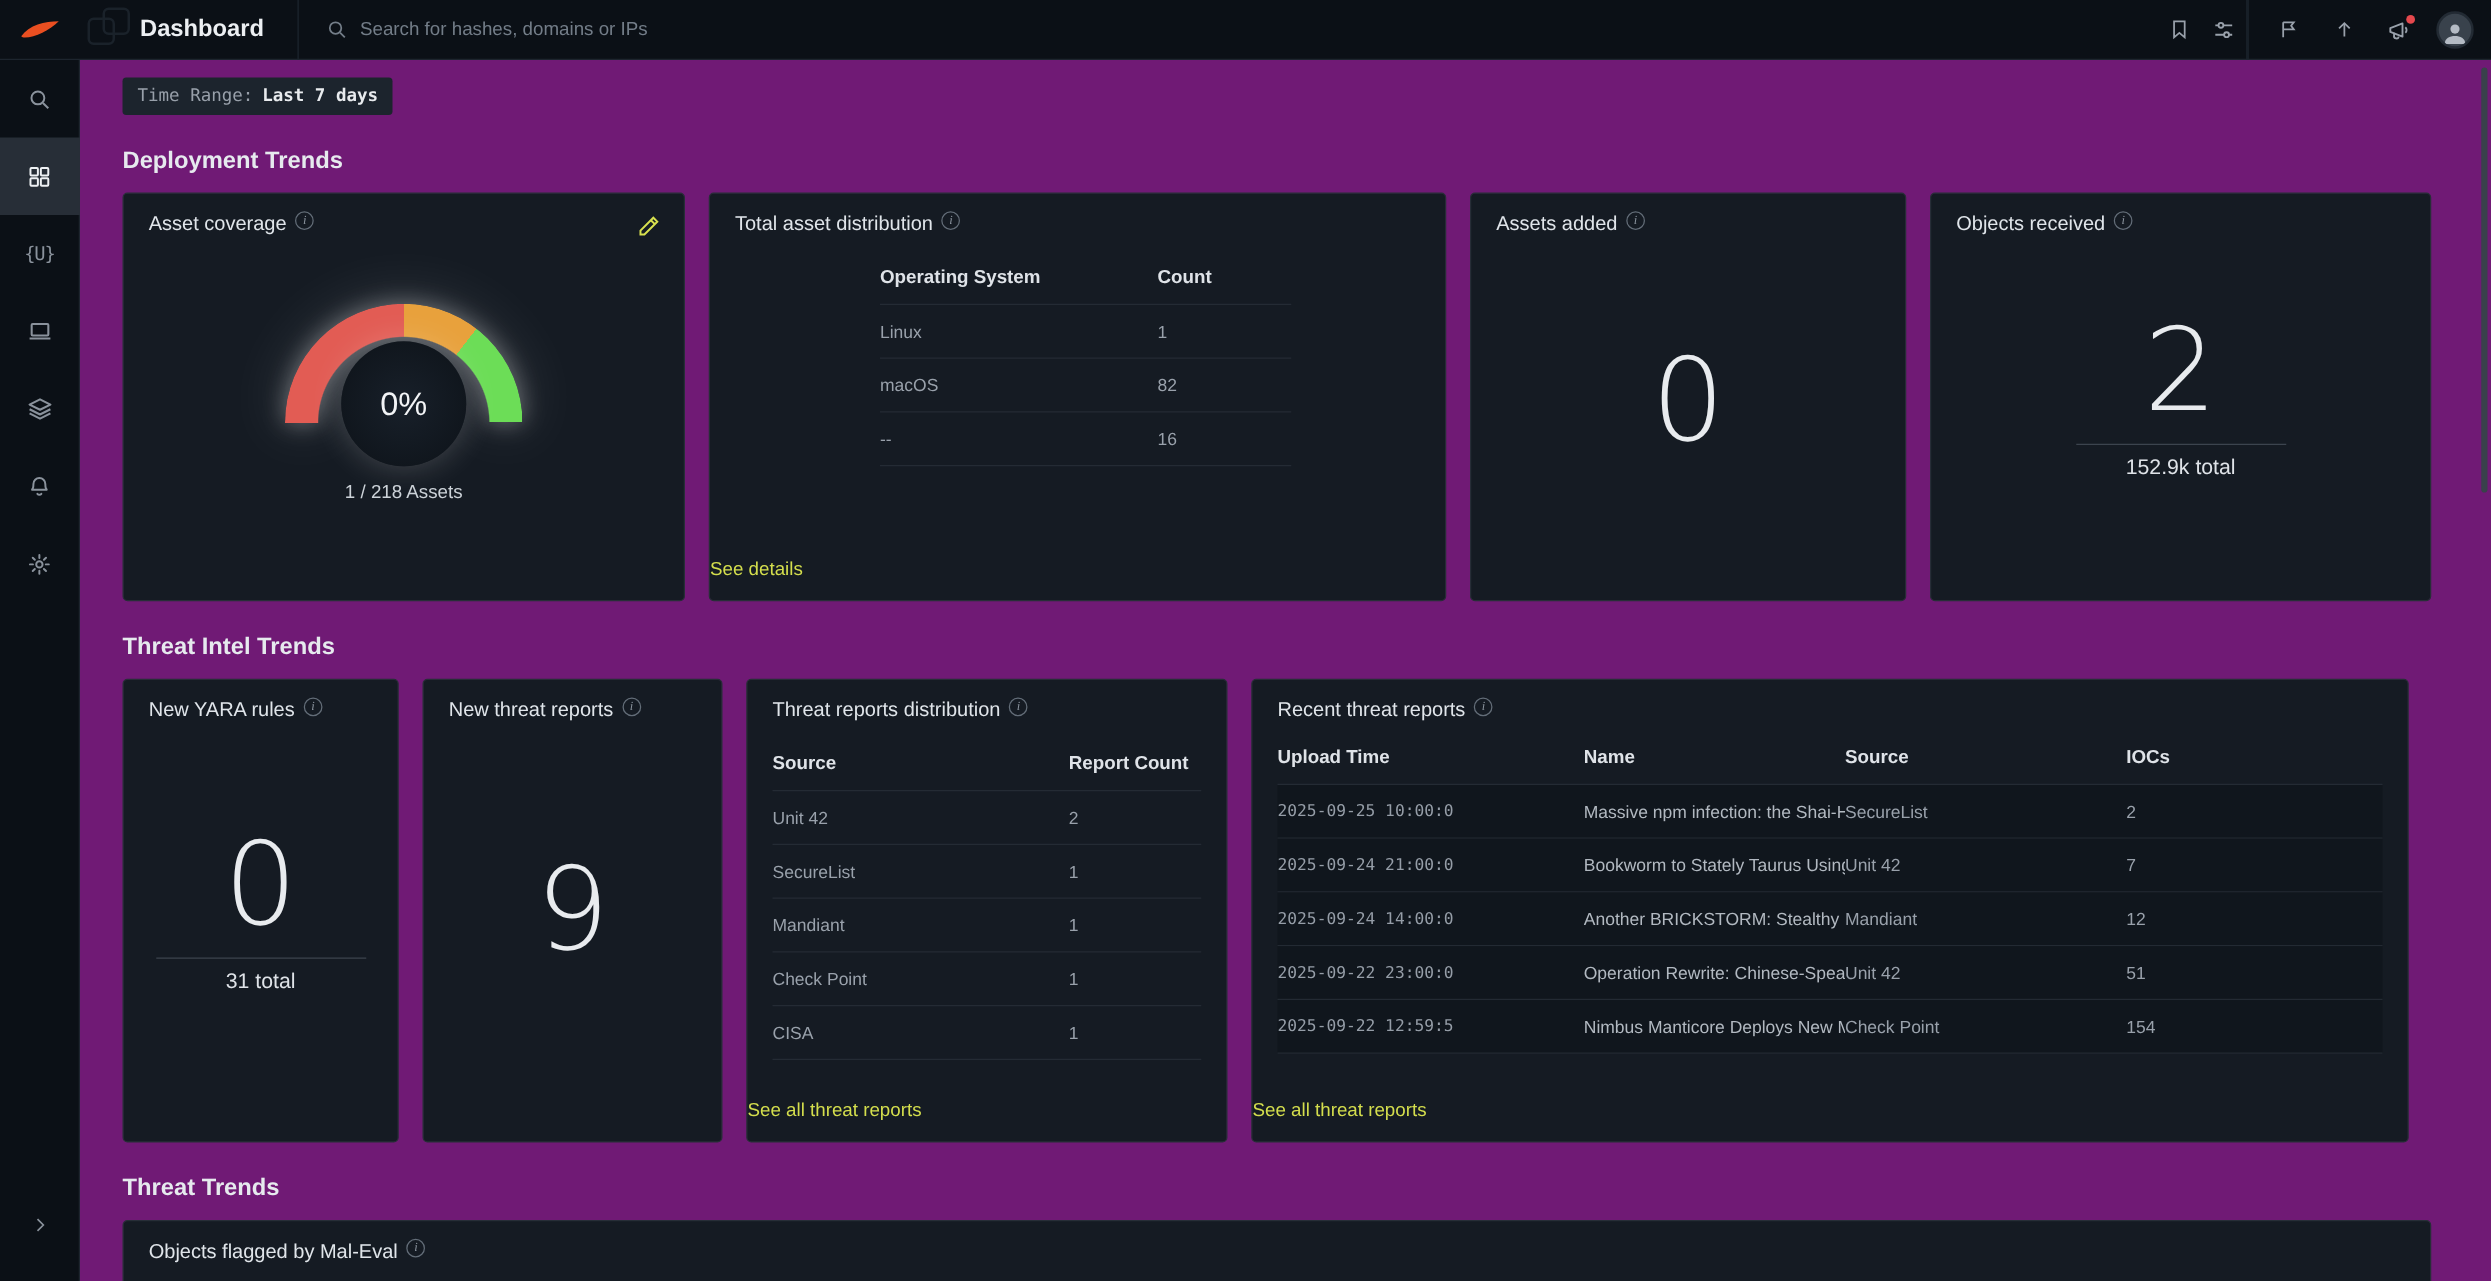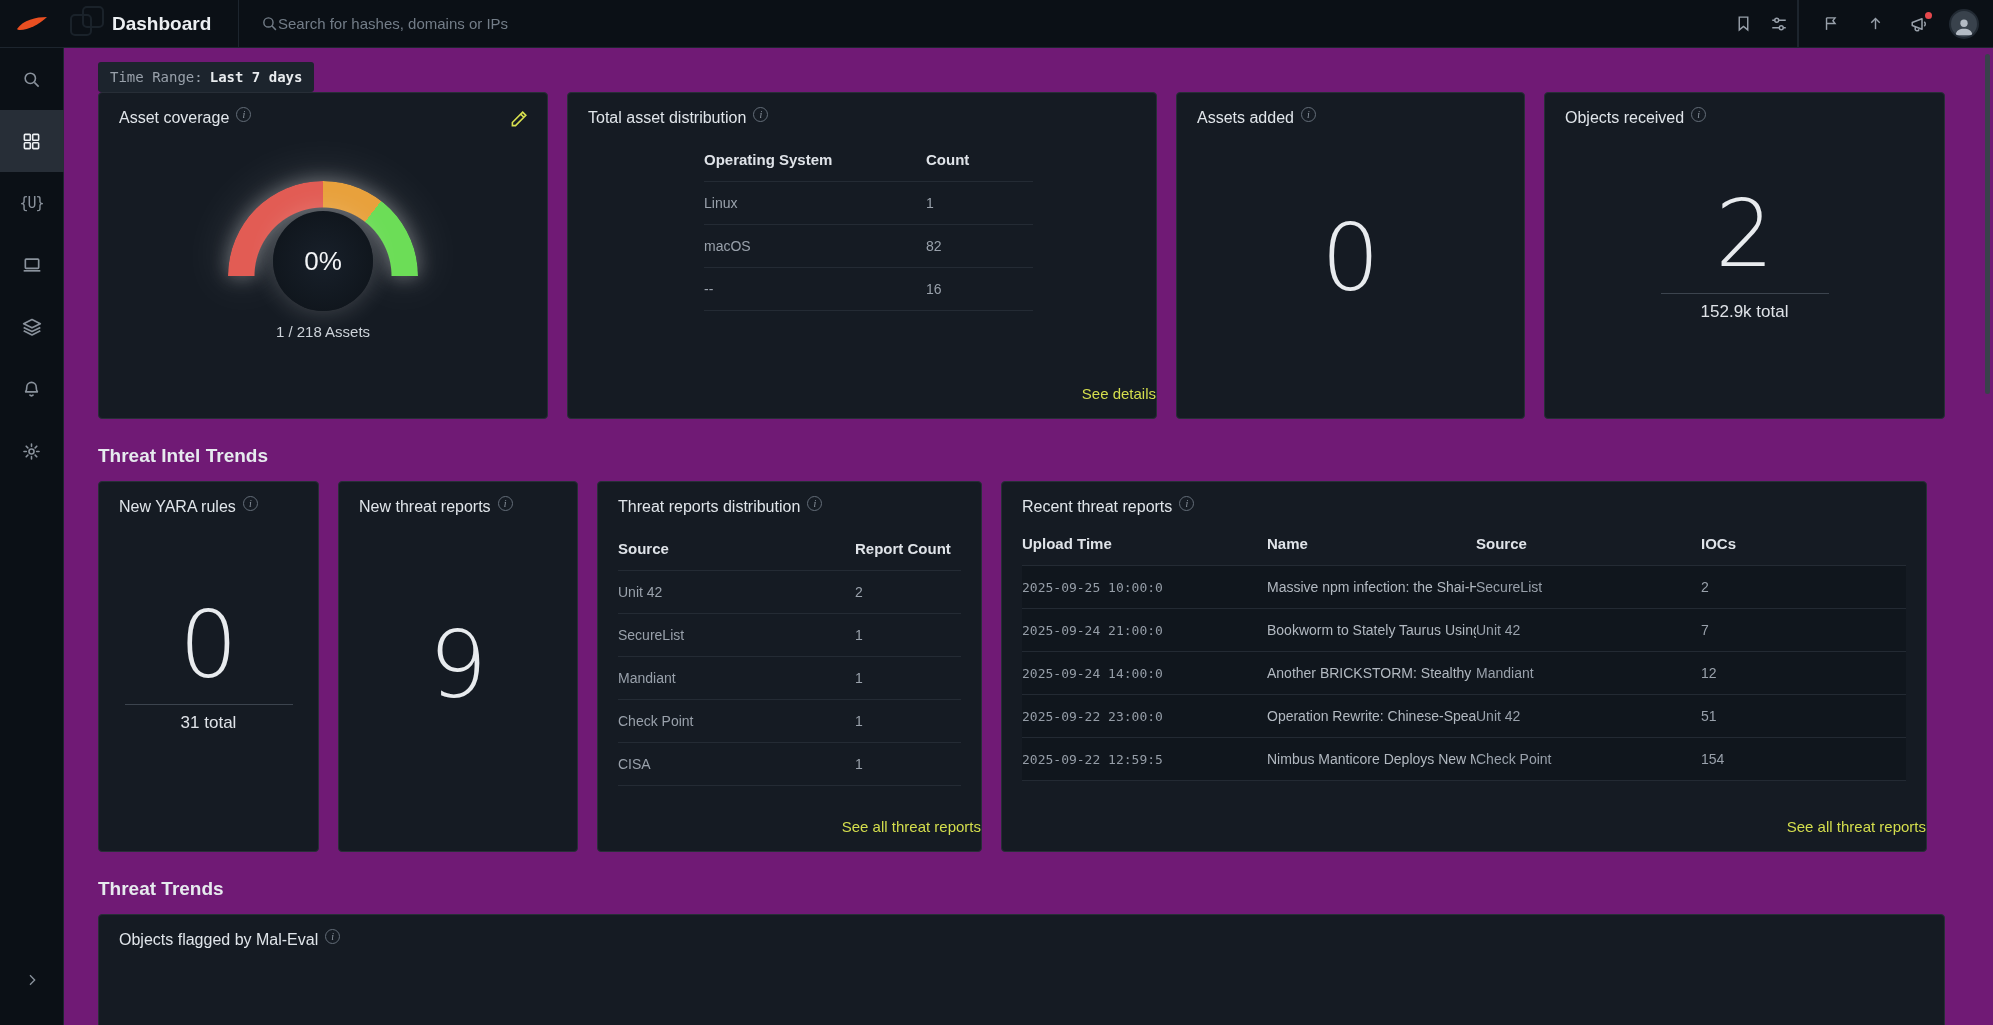--- a/index.html
+++ b/index.html
@@ -21,21 +21,21 @@
   .logo-cell { width:64px; height:48px; display:flex; align-items:center; justify-content:center; flex:none; }
   .title-cell {
     width:175px; height:48px; display:flex; align-items:center;
     border-right:1px solid #1d252e; position:relative; flex:none;
   }
   .ghost-logo { position:relative; width:40px; height:40px; margin-left:4px; opacity:.55; flex:none; }
   .ghost-logo .sq { position:absolute; border:2px solid #27313b; border-radius:5px; }
   .ghost-logo .sq.a { width:22px; height:22px; left:2px; top:10px; }
   .ghost-logo .sq.b { width:22px; height:22px; left:14px; top:2px; }
   .page-title { font-size:19px; font-weight:700; color:#eceff2; margin-left:4px; white-space:nowrap; }
-  .search-cell { flex:1; display:flex; align-items:center; padding-left:22px; color:#737d88; }
+  .search-cell { flex:1; display:flex; align-items:center; gap:10px; padding-left:22px; color:#737d88; }
   .search-cell input {
     background:transparent; border:none; outline:none; color:#dfe3e8;
     font-size:15px; width:640px; font-family:"Liberation Sans", sans-serif;
   }
   .search-cell input::placeholder { color:#737d88; }
   .top-right { display:flex; align-items:center; height:48px; }
   .icon-btn { width:36px; height:36px; display:flex; align-items:center; justify-content:center;
     color:#99a1ab; cursor:pointer; position:relative; }
   .vdiv { width:1px; height:48px; background:#1d252e; flex:none; }
   .org-switcher { display:flex; align-items:center; gap:10px; padding:0 22px; height:48px; cursor:pointer; }
@@ -84,21 +84,21 @@
   }
   .card-head { display:flex; align-items:center; gap:7px; }
   .card-title { font-size:16px; font-weight:500; color:#e0e5ea; }
   .info {
     width:15px; height:15px; border-radius:50%; border:1px solid #636d78;
     color:#8d96a0; font-size:10px; display:inline-flex; align-items:center; justify-content:center;
     flex:none; cursor:pointer; position:relative; top:-4px;
   }
   .info::after { content:"i"; font-family:"Liberation Serif", serif; font-style:italic; }
   .card-link {
-    position:absolute; bottom:16px; left:0; width:100%; text-align:right;
+    position:absolute; bottom:16px; left:0; width:100%; text-align:left;
     color:#d4de4d; font-size:15px; font-weight:500; cursor:pointer;
   }
 
   
   .row-deploy .card { height:327px; }
   .card-coverage { width:450px; }
   .card-distribution { width:590px; }
   .card-added { width:349px; }
   .card-received { width:401px; }
 
@@ -296,20 +296,21 @@
 </nav>
 
 <main class="main">
 
   <div class="time-chip">
     <span class="lbl">Time Range:</span>
     <span class="val">Last 7 days</span>
   </div>
 
   
+  <h2 class="section-heading">Deployment Trends</h2>
   <div class="card-row row-deploy">
 
     <section class="card card-coverage">
       <div class="card-head">
         <span class="card-title">Asset coverage</span>
         <span class="info"></span>
       </div>
       <span class="edit-pencil">
         <svg width="19" height="19" viewBox="0 0 24 24" fill="none" stroke="currentColor" stroke-width="2">
           <path d="M3 21v-4L16 4l4 4L7 21H3z"></path>

